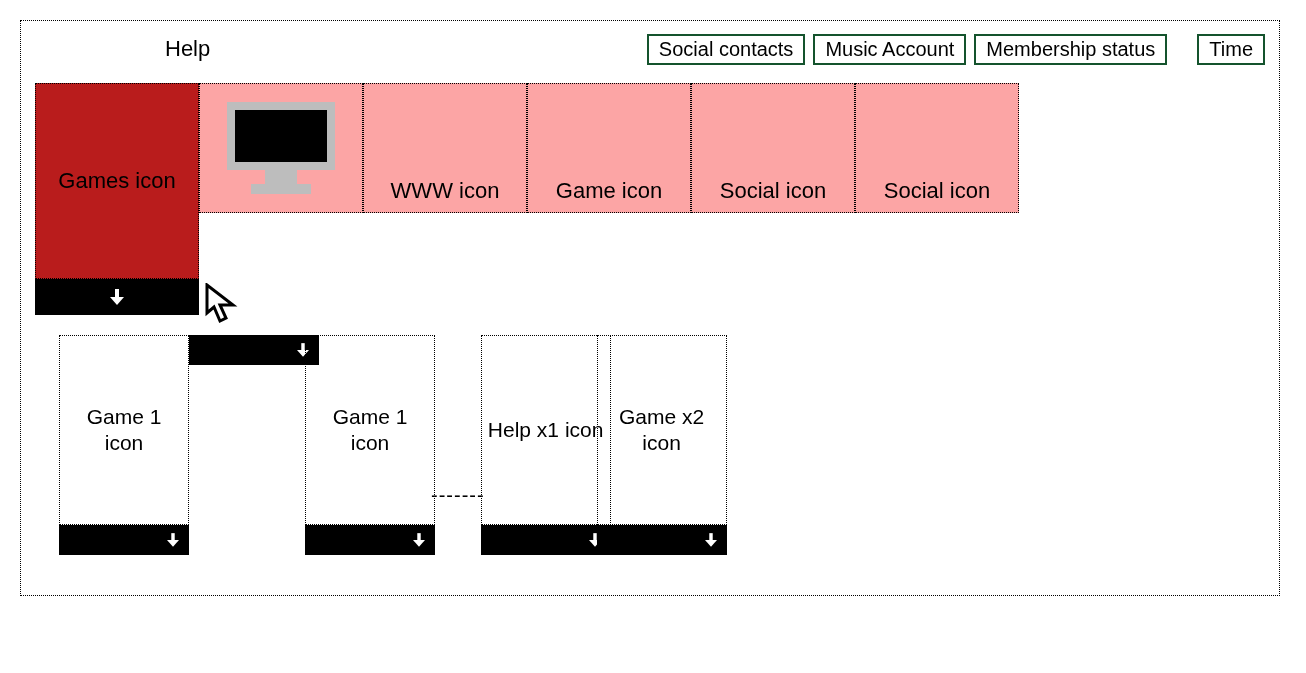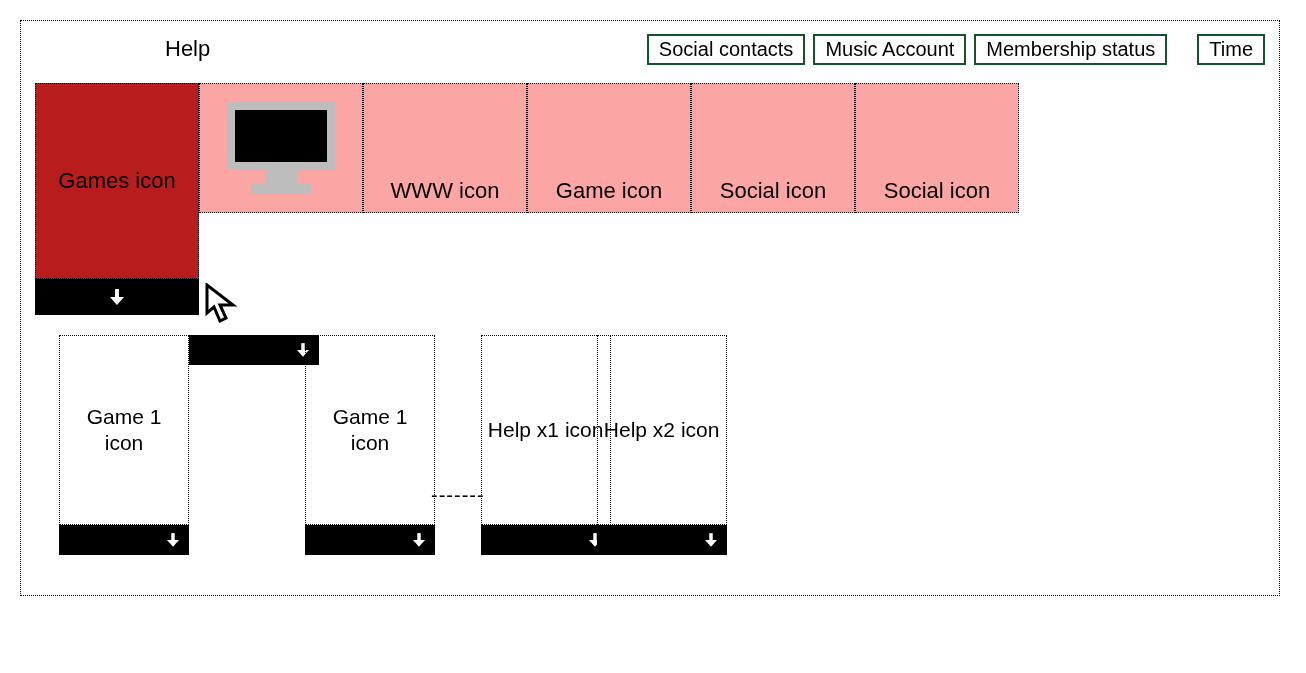--- a/index.html
+++ b/index.html
@@ -236,21 +236,21 @@
       <div class="bar">
         <svg width="12" height="14" viewBox="0 0 14 16">
             <rect x="5" y="0" width="4" height="9" fill="#fff"></rect>
             <polygon points="0,8 14,8 7,16" fill="#fff"></polygon>
           </svg>
       </div>
     </div>
 
     <div class="game-tile nogap">
       <div class="body">
-          <span>Help x2 icon</span>
+          <span>Game x2 icon</span>
         </div>
       <div class="bar">
         <svg width="12" height="14" viewBox="0 0 14 16">
             <rect x="5" y="0" width="4" height="9" fill="#fff"></rect>
             <polygon points="0,8 14,8 7,16" fill="#fff"></polygon>
           </svg>
       </div>
     </div>
 
   </div>

